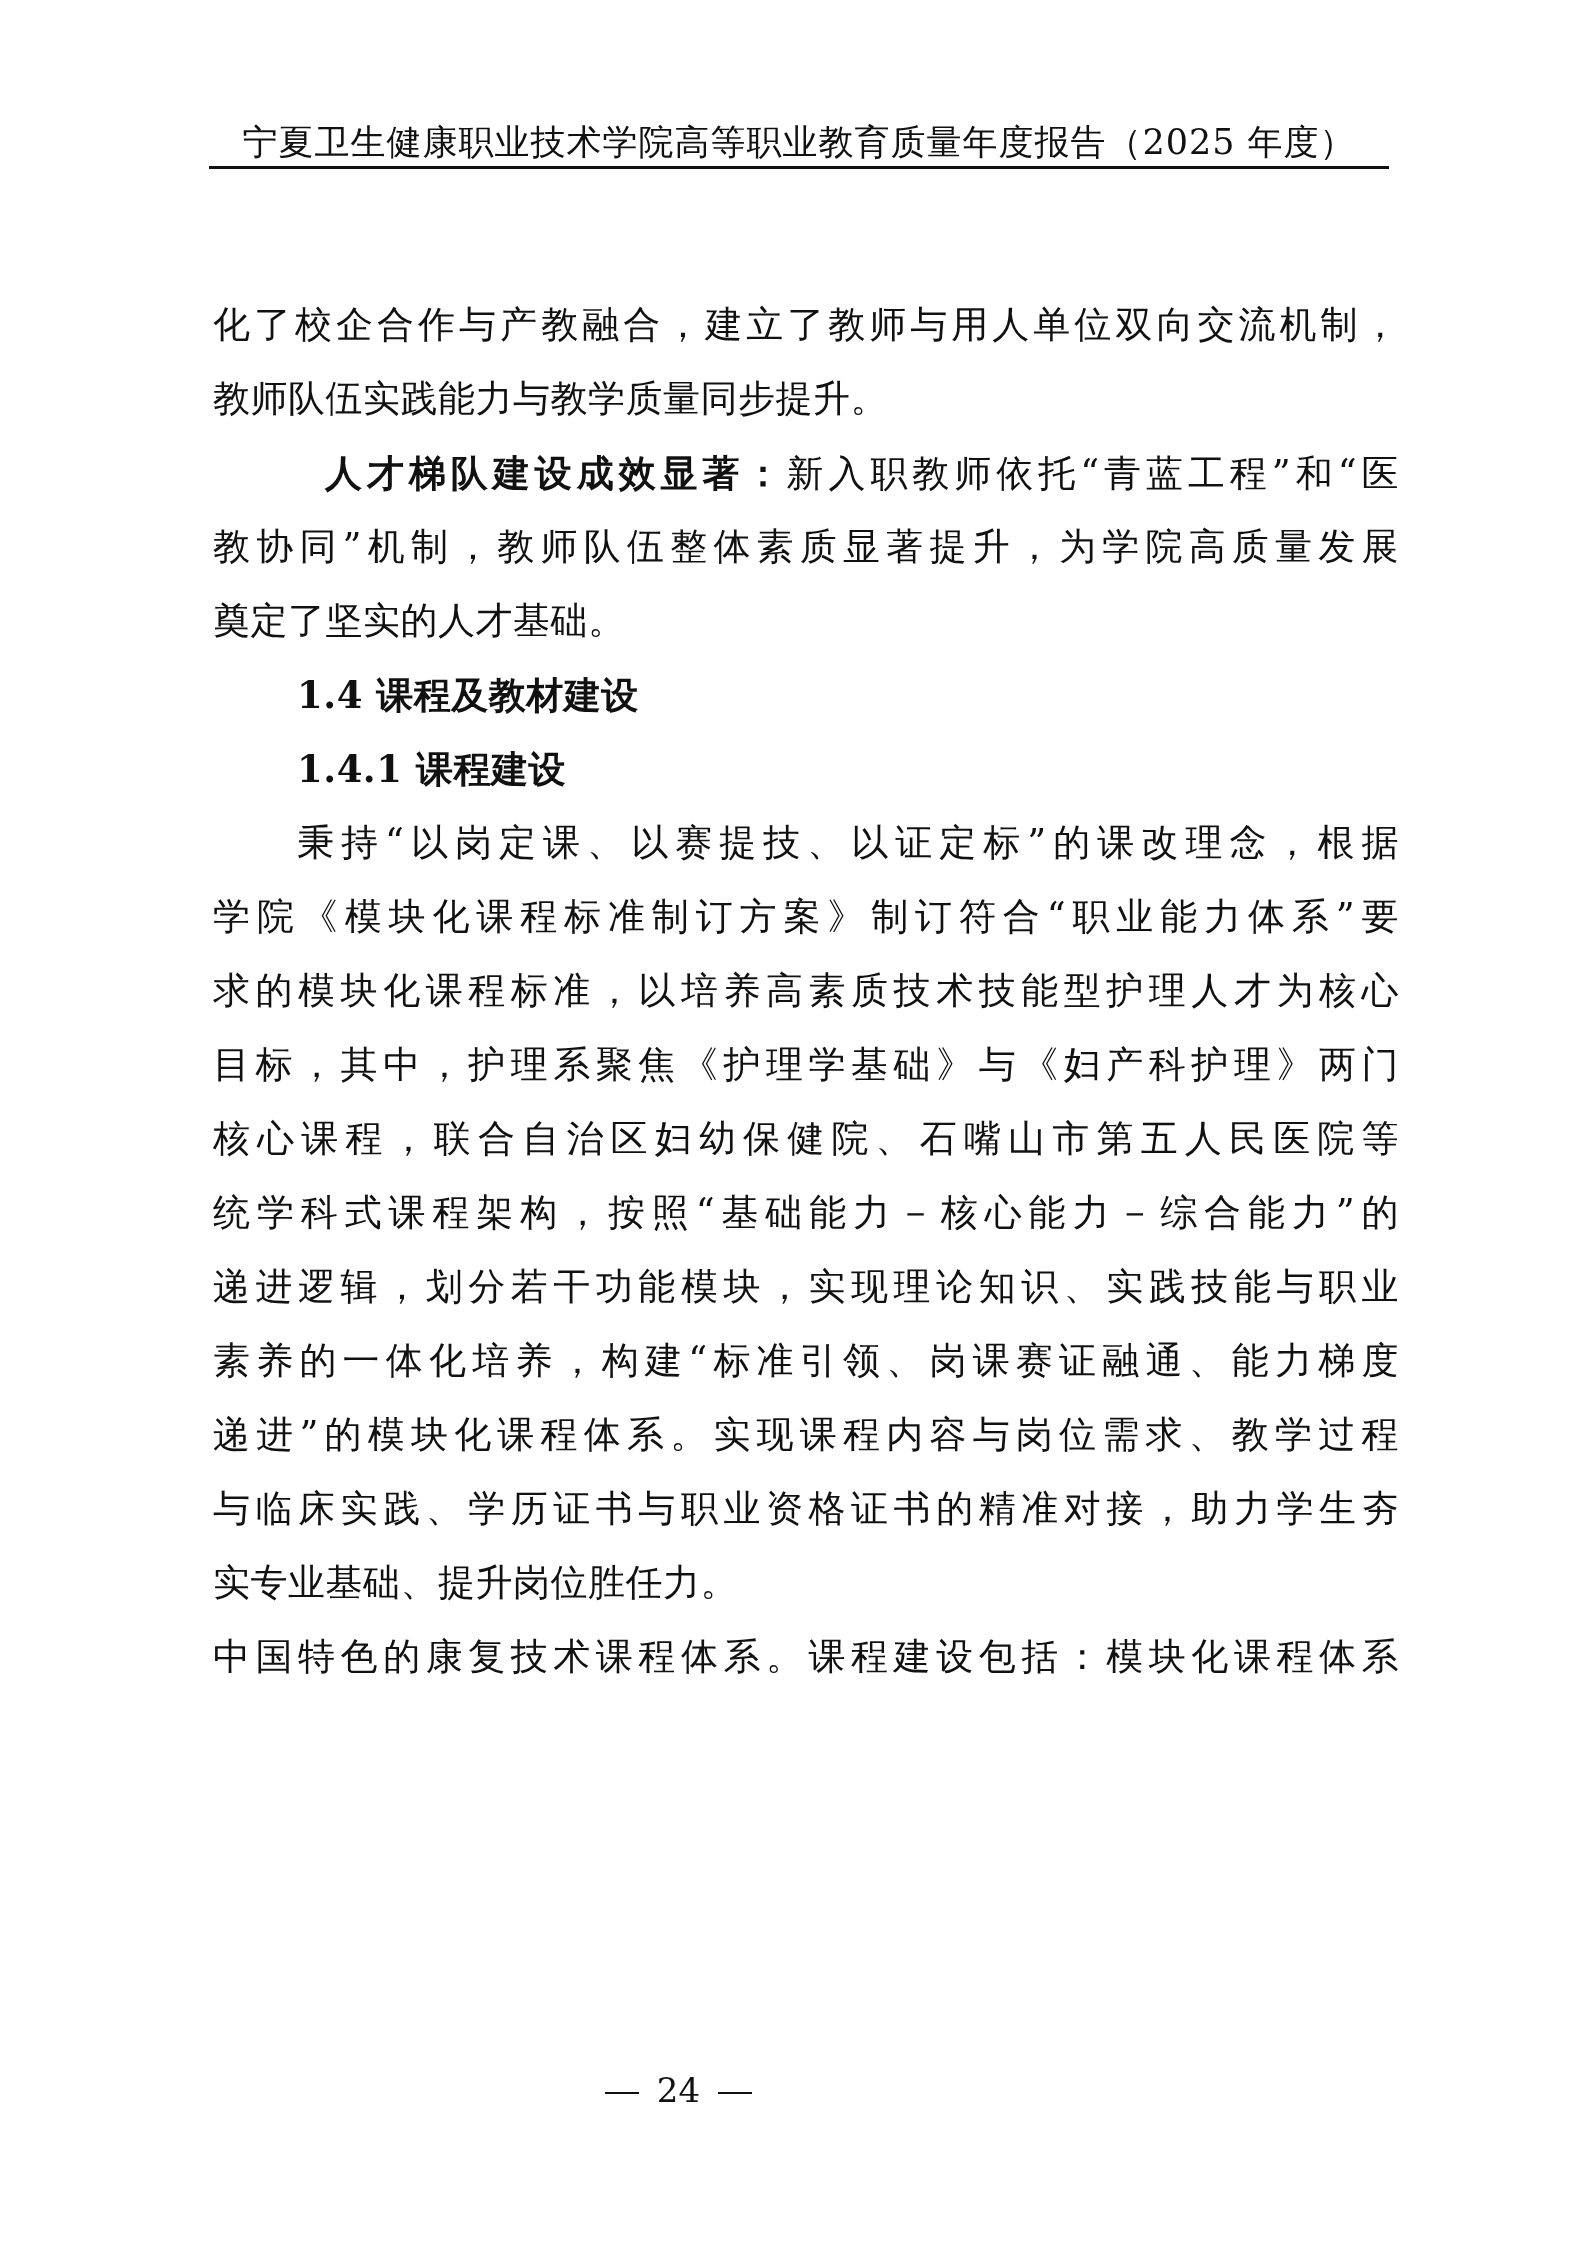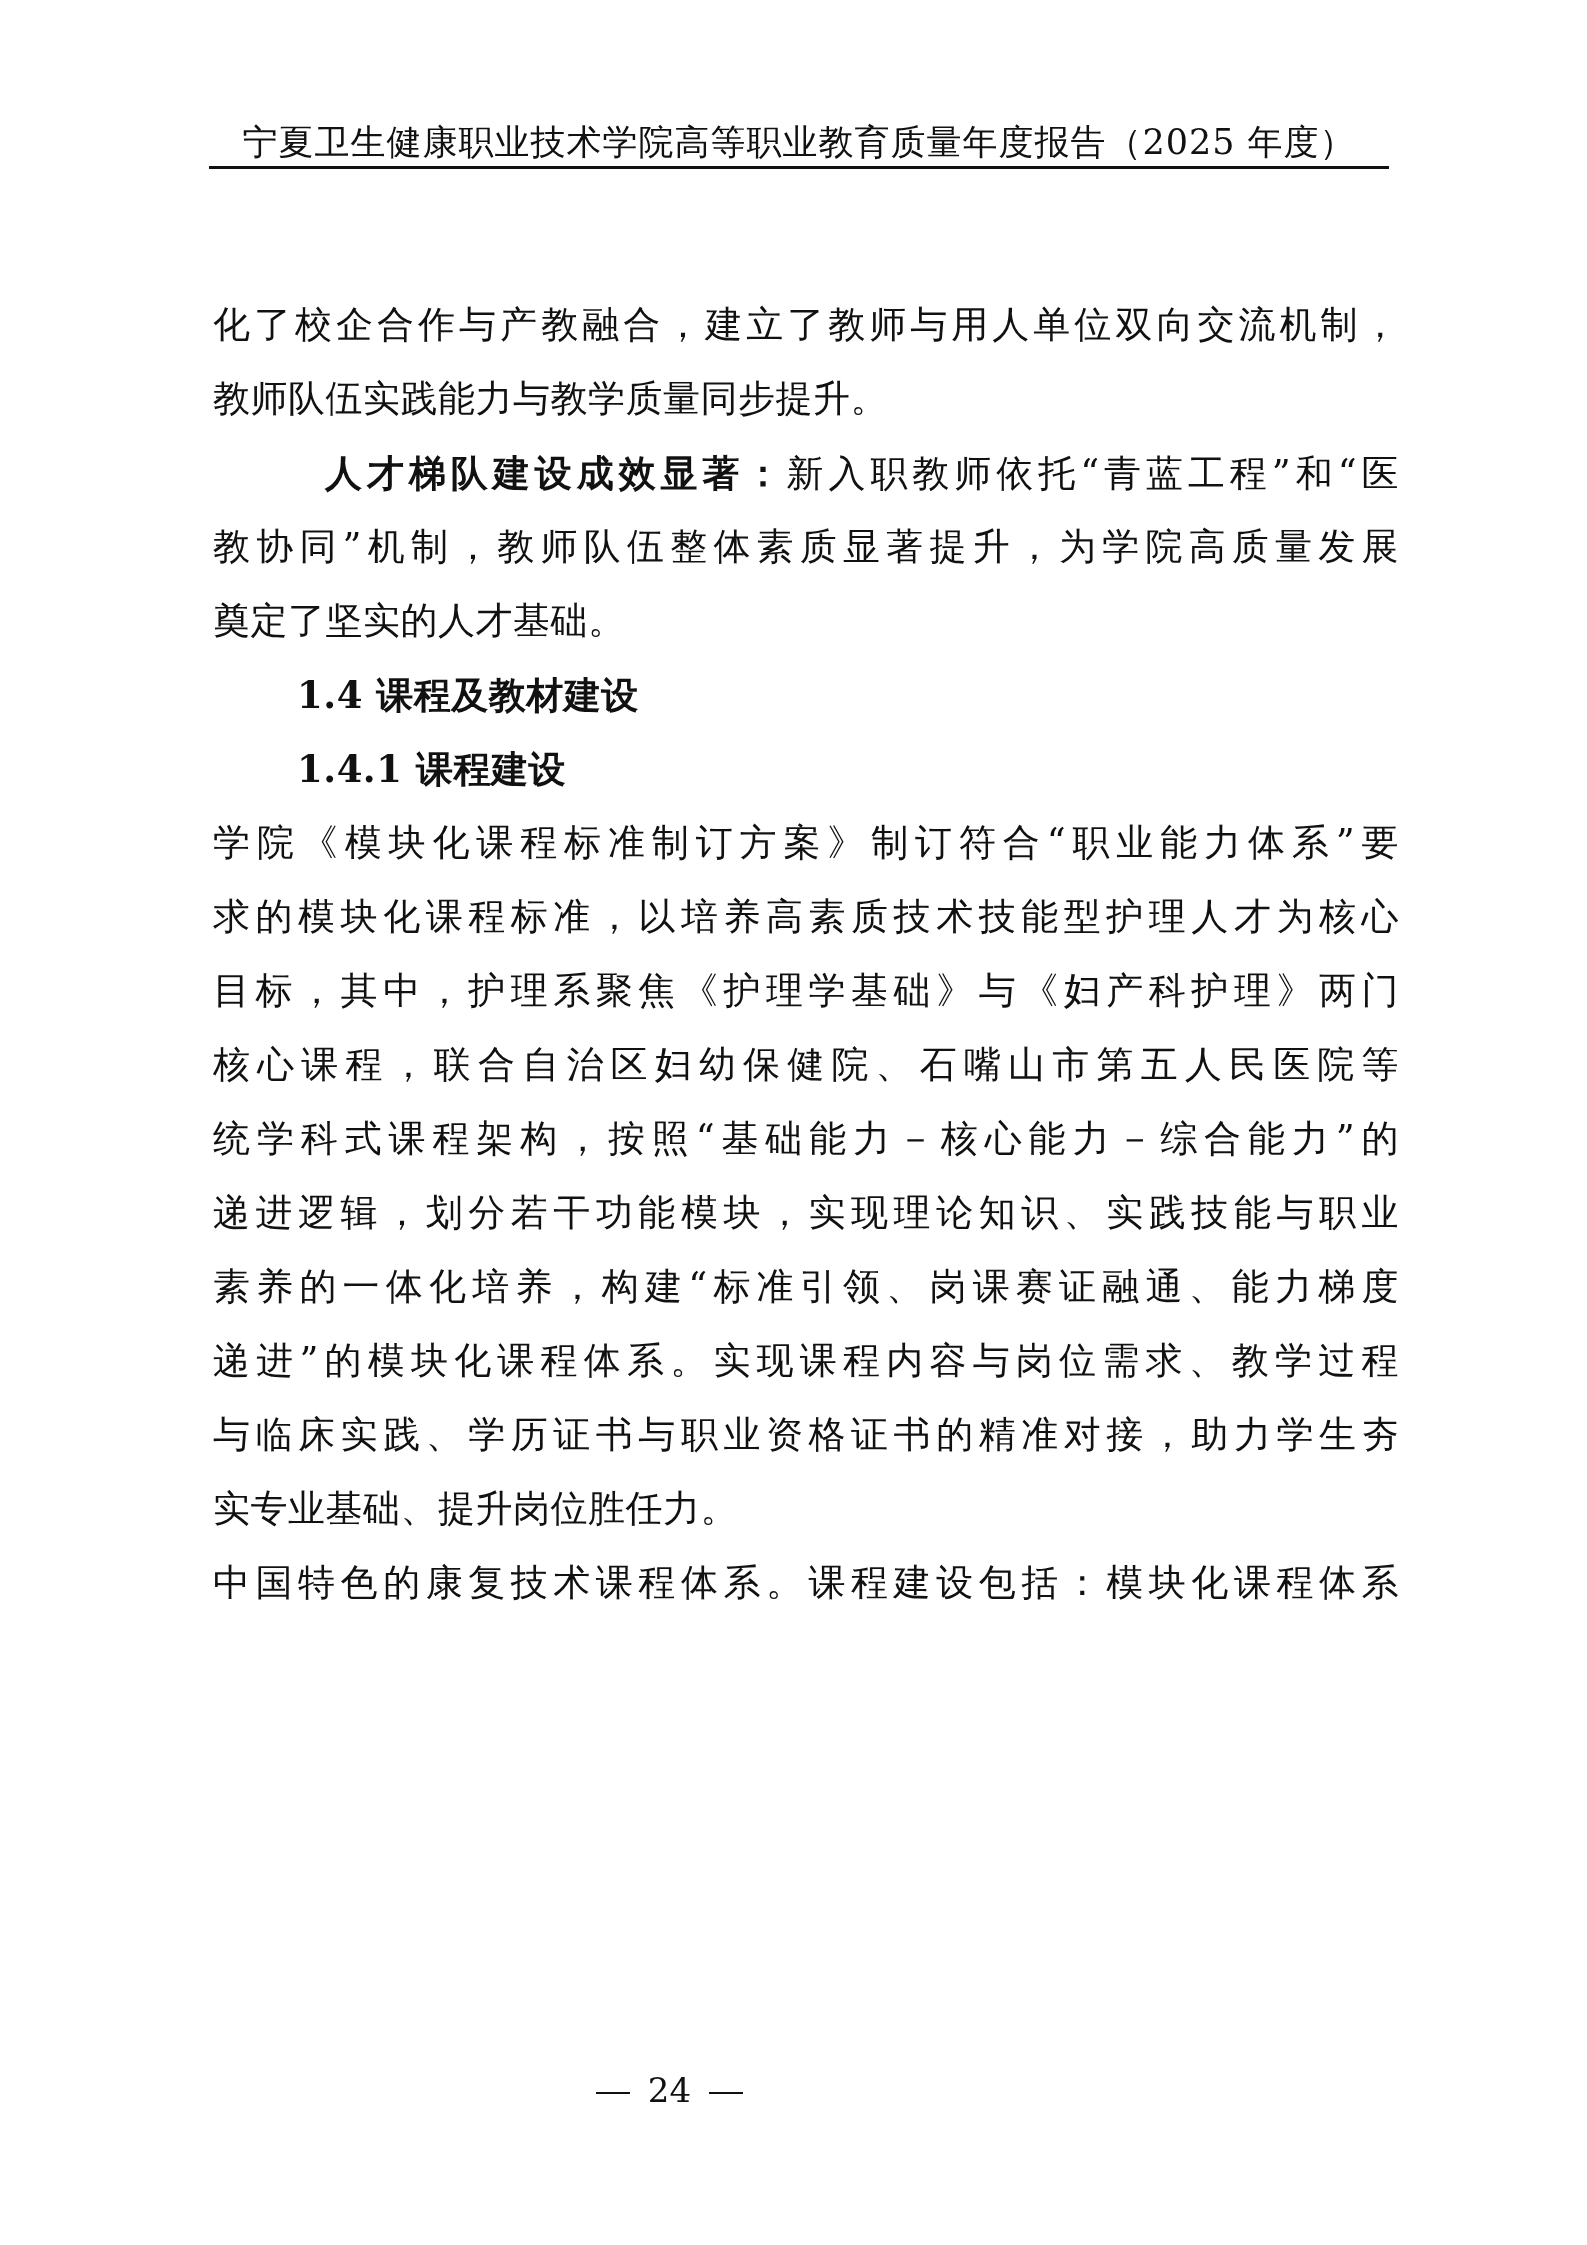--- a/index.html
+++ b/index.html
@@ -13,21 +13,21 @@
   .line { height:74px; line-height:74px; font-size:37px; white-space:nowrap;
           text-align:justify; text-align-last:justify; letter-spacing:0.5px; }
   .line.last { text-align-last:left; }
   .indent { padding-left:84px; }
   .bold { font-weight:bold;margin-left:28px; }
   .h2 { font-weight:bold; text-align-last:left; padding-left:84px; font-size:37px; }
   .h3 { font-weight:bold; text-align-last:left; padding-left:84px; font-size:37px; }
   .case-title { text-align-last:left; padding-left:102px; font-weight:bold;
                 font-family:"DejaVu Sans","Liberation Sans",sans-serif; font-size:36px; }
   .case-title .gap { display:inline-block; width:44px; }
-  .footer { position:absolute; left:8px; width:1323px; top:2070px; text-align:center;
+  .footer { position:absolute; left:17px; width:1323px; top:2070px; text-align:center;
             font-size:34px; font-family:"DejaVu Serif","Liberation Serif",serif; }
   .footer .dash { display:inline-block; width:34px; height:2px; background:#111;
                   vertical-align:middle; margin:0 18px; }
 </style>
 </head>
 <body>
 
 <div class="header">宁夏卫生健康职业技术学院高等职业教育质量年度报告（2025 年度）</div>
 <div class="header-rule"></div>
 
@@ -35,20 +35,21 @@
   <div class="line">化了校企合作与产教融合，建立了教师与用人单位双向交流机制，</div>
   <div class="line last">教师队伍实践能力与教学质量同步提升。</div>
 
   <div class="line indent"><span class="bold">人才梯队建设成效显著：</span><span>新入职教师依托“青蓝工程”和“医</span></div>
   <div class="line">教协同”机制，教师队伍整体素质显著提升，为学院高质量发展</div>
   <div class="line last">奠定了坚实的人才基础。</div>
 
   <div class="line h2">1.4 课程及教材建设</div>
   <div class="line h3">1.4.1 课程建设</div>
 
+  <div class="line indent">秉持“以岗定课、以赛提技、以证定标”的课改理念，根据</div>
   <div class="line">学院《模块化课程标准制订方案》制订符合“职业能力体系”要</div>
   <div class="line">求的模块化课程标准，以培养高素质技术技能型护理人才为核心</div>
   <div class="line">目标，其中，护理系聚焦《护理学基础》与《妇产科护理》两门</div>
   <div class="line">核心课程，联合自治区妇幼保健院、石嘴山市第五人民医院等</div>
   <div class="line">统学科式课程架构，按照“基础能力－核心能力－综合能力”的</div>
   <div class="line">递进逻辑，划分若干功能模块，实现理论知识、实践技能与职业</div>
   <div class="line">素养的一体化培养，构建“标准引领、岗课赛证融通、能力梯度</div>
   <div class="line">递进”的模块化课程体系。实现课程内容与岗位需求、教学过程</div>
   <div class="line">与临床实践、学历证书与职业资格证书的精准对接，助力学生夯</div>
   <div class="line last">实专业基础、提升岗位胜任力。</div>

